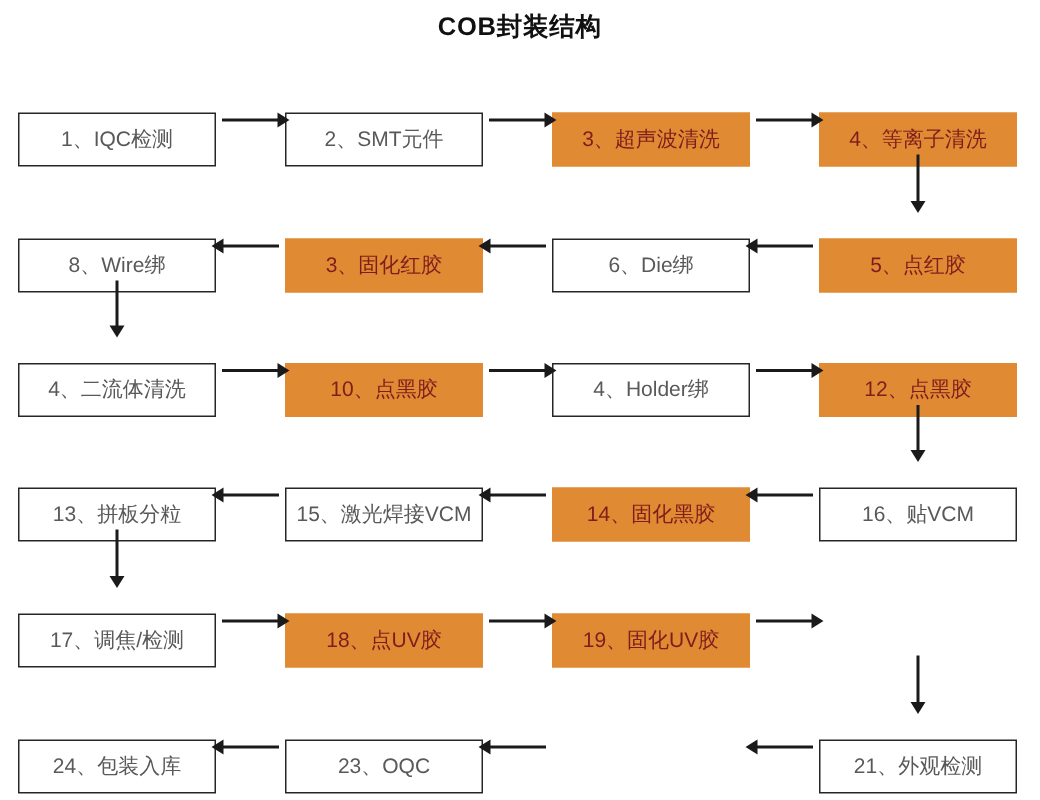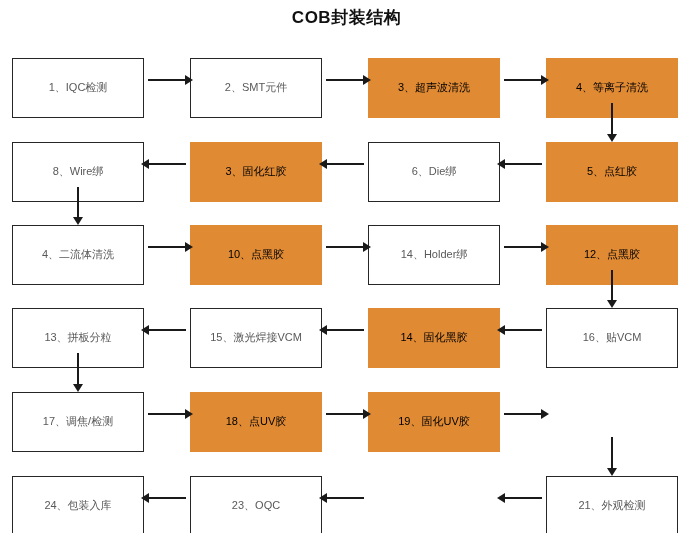--- a/index.html
+++ b/index.html
@@ -5,26 +5,26 @@
   html,body{margin:0;padding:0;background:#fff;}
   .canvas{
     position:relative;width:693px;height:533px;background:#ffffff;
     font-family:Liberation Sans, sans-serif;overflow:hidden;
   }
   .title{
     position:absolute;top:6px;left:0;width:100%;text-align:center;
     font-size:17px;font-weight:bold;color:#111111;letter-spacing:.5px;
   }
   .node{
-    position:absolute;width:132px;height:60px;box-sizing:border-box;
+    position:absolute;width:132px;height:36px;box-sizing:border-box;
     display:flex;align-items:center;justify-content:center;
     background:#ffffff;border:1px solid #262626;color:#595959;
-    font-size:11px;text-align:center;line-height:1.25;padding:1px 4px;
+    font-size:14px;text-align:center;line-height:1.25;padding:1px 4px;margin-top:17px;
   }
-  .node.orange{background:#e08a33;border:1px solid #e08a33;color:#000000;}
+  .node.orange{background:#e08a33;border:1px solid #e08a33;color:#7f1d1d;}
   
   .c0{left:12px}.c1{left:190px}.c2{left:368px}.c3{left:546px}
   .r0{top:58px}.r1{top:142px}.r2{top:225px}.r3{top:308px}.r4{top:392px}.r5{top:476px}
   
   .harrow{position:absolute;height:2px;background:#1a1a1a;width:38px;}
   .g0{left:148px}.g1{left:326px}.g2{left:504px}
   .hr0{top:79px}.hr1{top:163px}.hr2{top:246px}.hr3{top:329px}.hr4{top:413px}.hr5{top:497px}
   .harrow::after{content:"";position:absolute;top:-4px;width:0;height:0;
     border-top:5px solid transparent;border-bottom:5px solid transparent;}
   .harrow.right::after{right:-7px;border-left:8px solid #1a1a1a;}
@@ -49,21 +49,21 @@
   <div class="node c2 r0 orange">3、超声波清洗</div>
   <div class="node c3 r0 orange">4、等离子清洗</div>
 
   <div class="node c3 r1 orange">5、点红胶</div>
   <div class="node c2 r1">6、Die绑</div>
   <div class="node c1 r1 orange">3、固化红胶</div>
   <div class="node c0 r1">8、Wire绑</div>
 
   <div class="node c0 r2">4、二流体清洗</div>
   <div class="node c1 r2 orange">10、点黑胶</div>
-  <div class="node c2 r2">14、Holder绑</div>
+  <div class="node c2 r2">4、Holder绑</div>
   <div class="node c3 r2 orange">12、点黑胶</div>
 
   <div class="node c3 r3">16、贴VCM</div>
   <div class="node c2 r3 orange">14、固化黑胶</div>
   <div class="node c1 r3">15、激光焊接VCM</div>
   <div class="node c0 r3">13、拼板分粒</div>
 
   <div class="node c0 r4">17、调焦/检测</div>
   <div class="node c1 r4 orange">18、点UV胶</div>
   <div class="node c2 r4 orange">19、固化UV胶</div>

